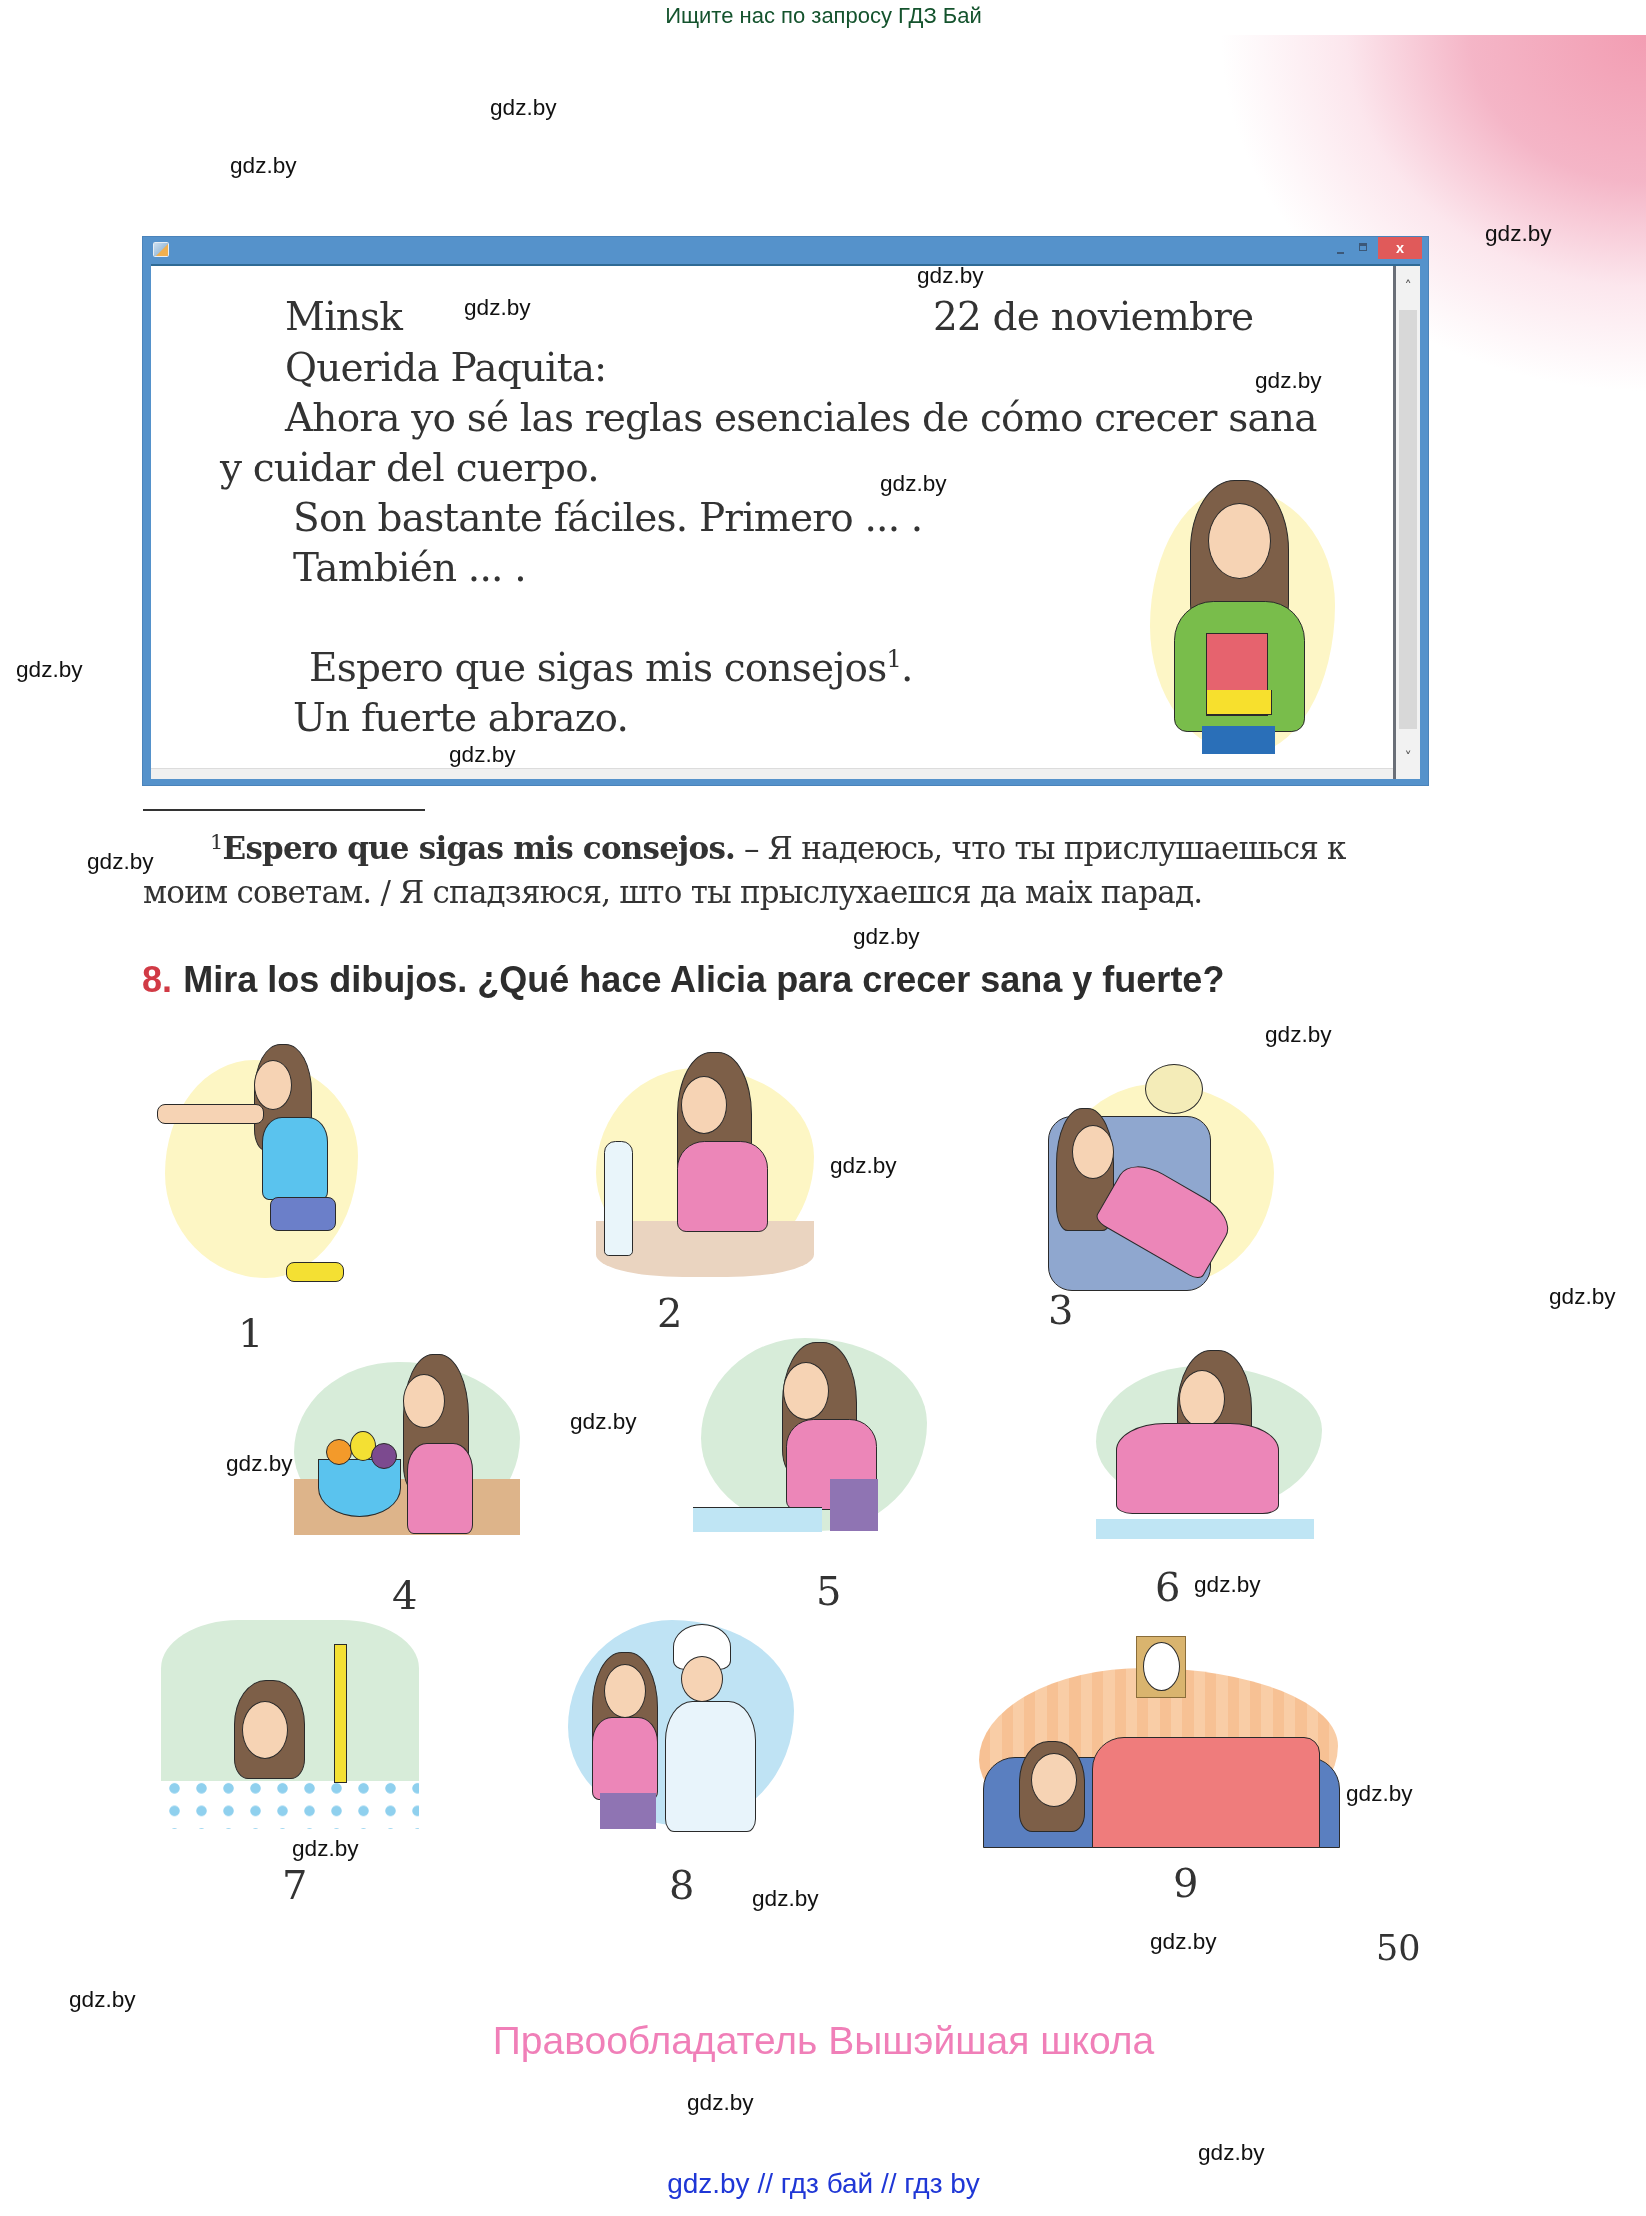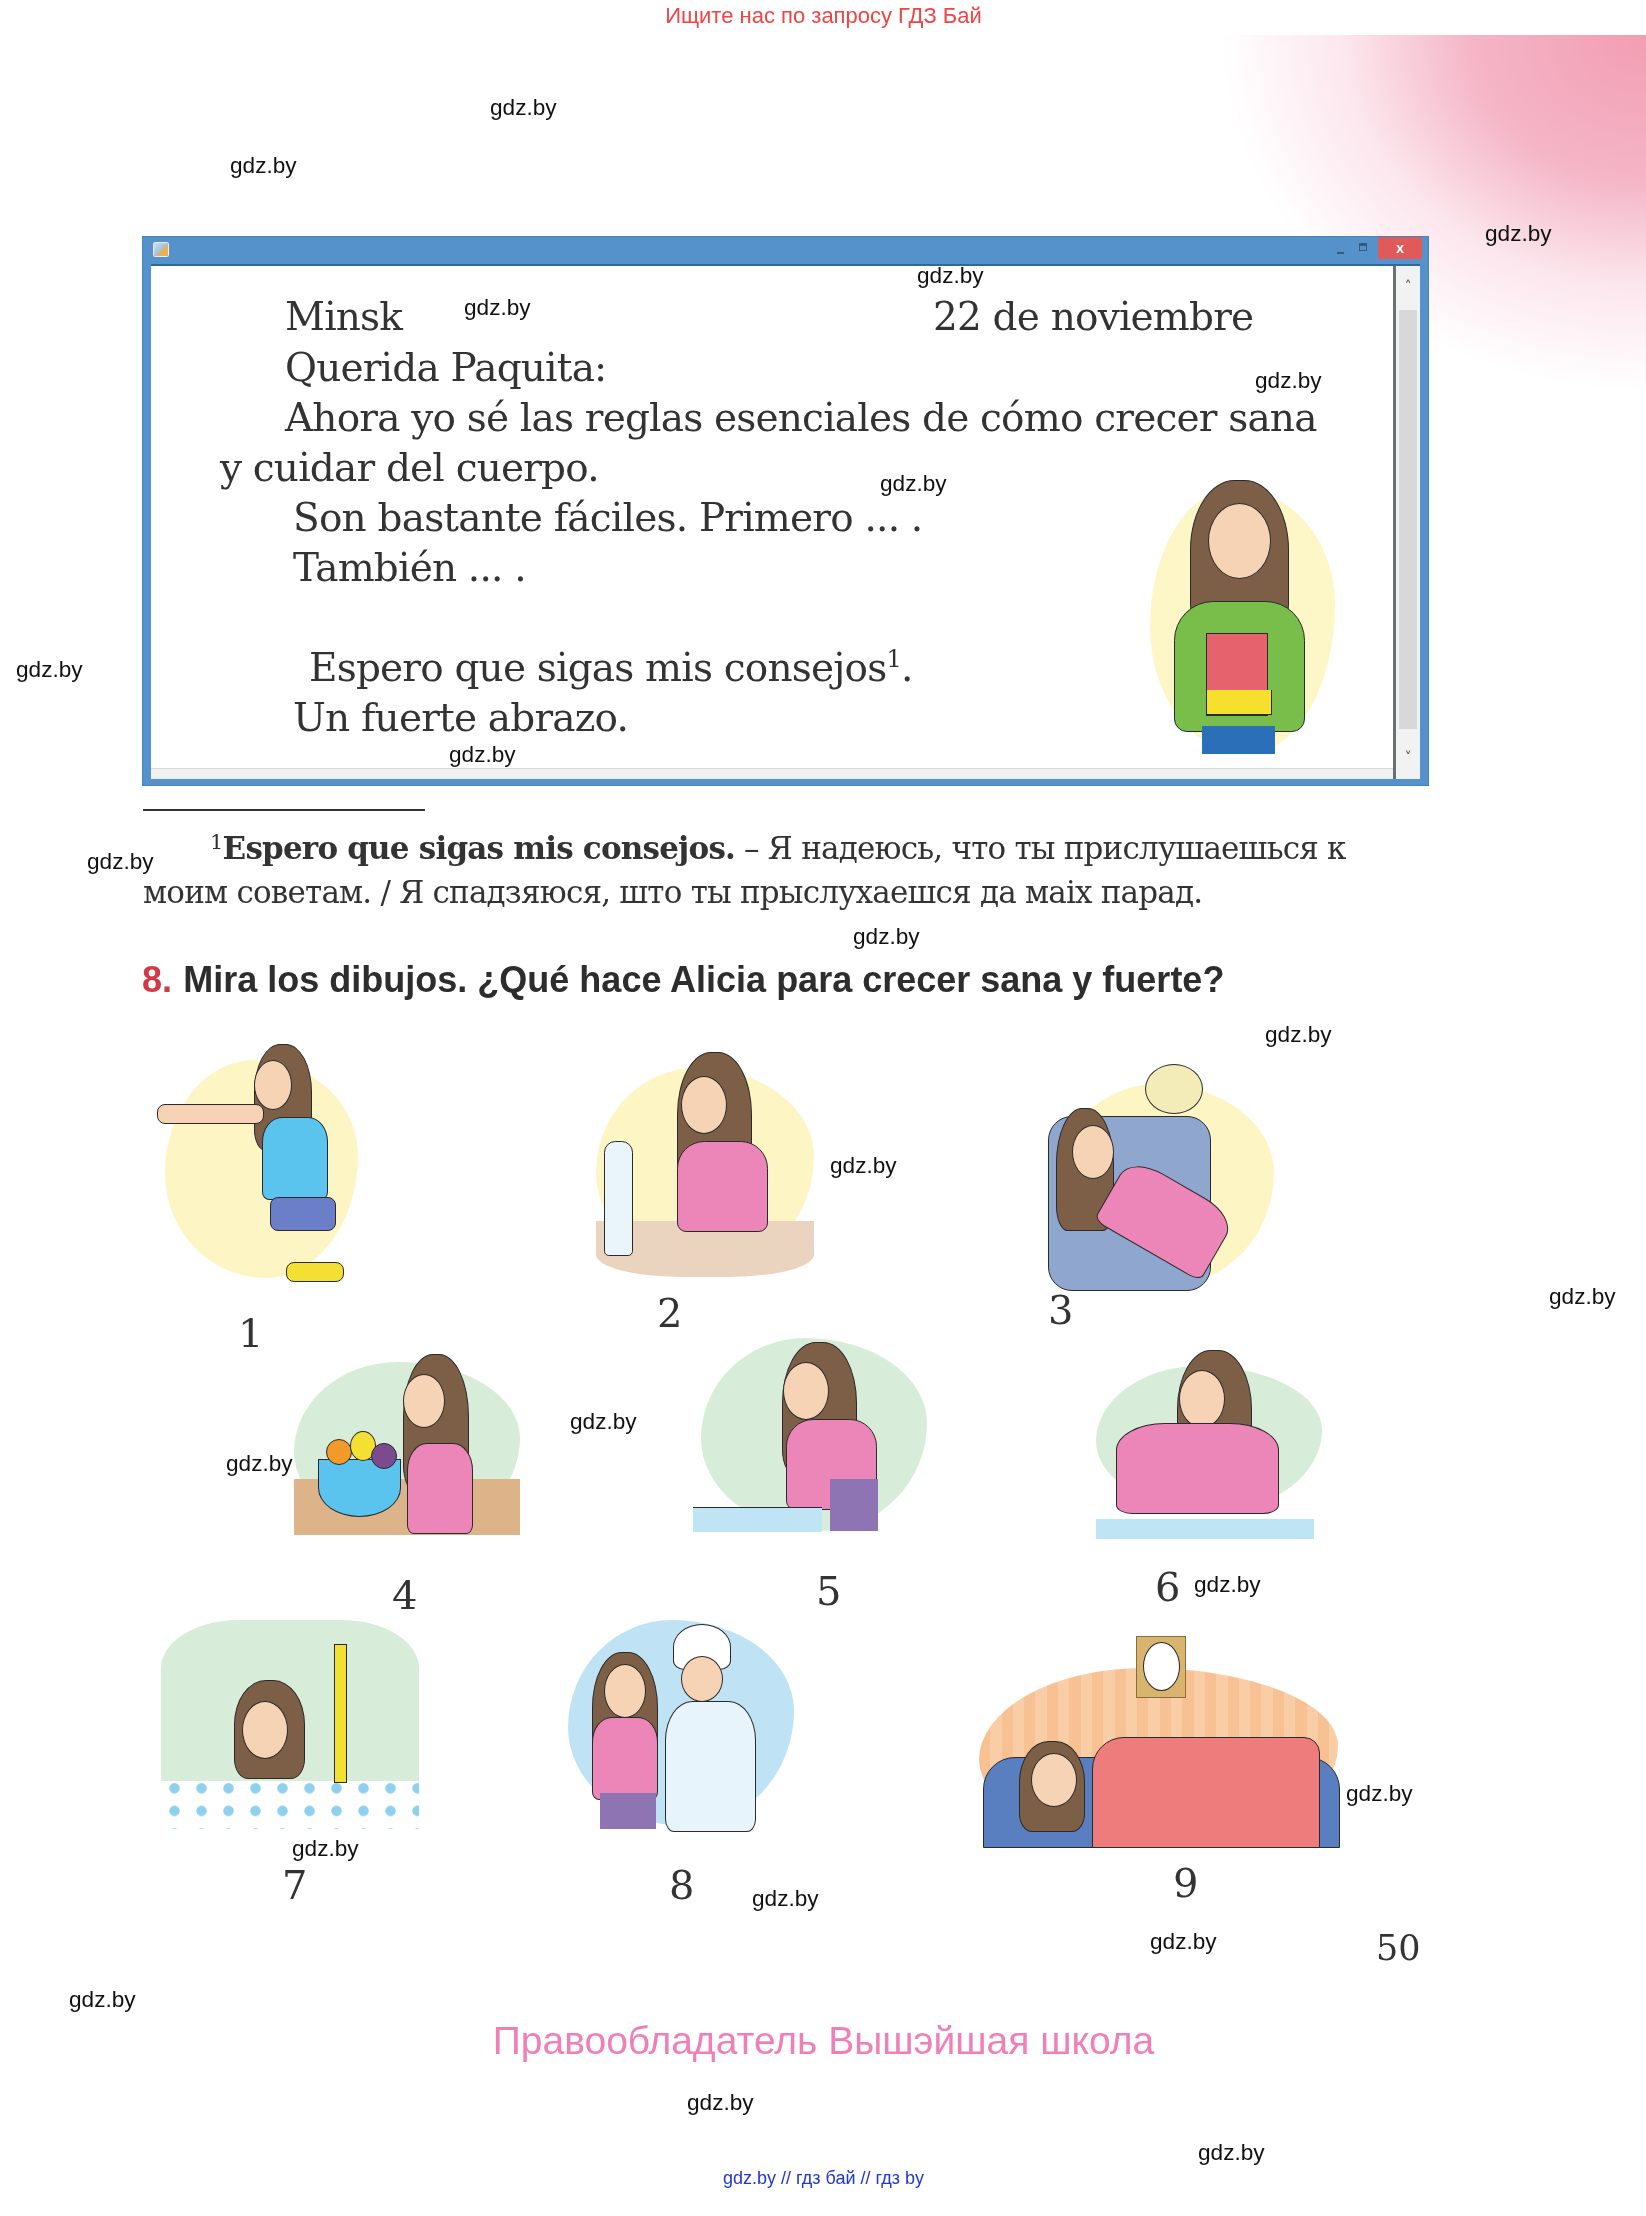--- a/index.html
+++ b/index.html
@@ -10,21 +10,21 @@
       color:#2b2b2b;
     }
     .pink-corner {
       position:absolute; left:854px; top:35px; width:792px; height:379px;
       background:
         radial-gradient(ellipse 500px 419px at 100% 0%, rgba(240,140,165,0.85) 0%, rgba(240,150,175,0.7) 35%, rgba(248,200,215,0.45) 60%, rgba(255,255,255,0) 85%);
       pointer-events:none;
     }
     .top-banner {
       position:absolute; top:3.2px; left:0; width:1647px; text-align:center;
-      font-family:"Liberation Sans", sans-serif; font-size:22px; color:#ef4444;
+      font-family:"Liberation Sans", sans-serif; font-size:22px; color:#14532d;
     }
     .wm {
       position:absolute; font-family:"Liberation Sans", sans-serif;
       font-size:22.6px; color:#111; letter-spacing:0px;
     }
     
     .window {
       position:absolute; left:142px; top:236px; width:1285px; height:548px;
       background:#5592cb; border:0.8px solid #4a83ba;
     }
@@ -92,21 +92,21 @@
     .hair { position:absolute; background:#7d5f48; border-radius:45% 45% 20% 20%; border:1.6px solid #2a2a2a; }
     .face { position:absolute; background:#f6d3b4; border-radius:50%; border:1.6px solid #2a2a2a; }
     .shirt { position:absolute; border:1.6px solid #2a2a2a; border-radius:30% 30% 10% 10%; }
     .page-num { position:absolute; left:1376px; top:1928px; font-size:35px; color:#333; font-family:"DejaVu Serif", serif; }
     .copyright {
       position:absolute; top:2019px; left:0; width:1647px; text-align:center;
       font-family:"Liberation Sans", sans-serif; font-size:39px; color:#f07fb8;
     }
     .bottom-links {
       position:absolute; top:2168px; left:0; width:1647px; text-align:center;
-      font-family:"Liberation Sans", sans-serif; font-size:18px; color:#1f37d6;
+      font-family:"Liberation Sans", sans-serif; font-size:28px; color:#1f37d6;
     }
   </style>
 </head>
 <body>
 
 <div class="pink-corner"></div>
 
 <div class="top-banner">Ищите нас по запросу ГДЗ Бай</div>
 
 <div class="wm" style="left:490px;top:95px;">gdz.by</div>

